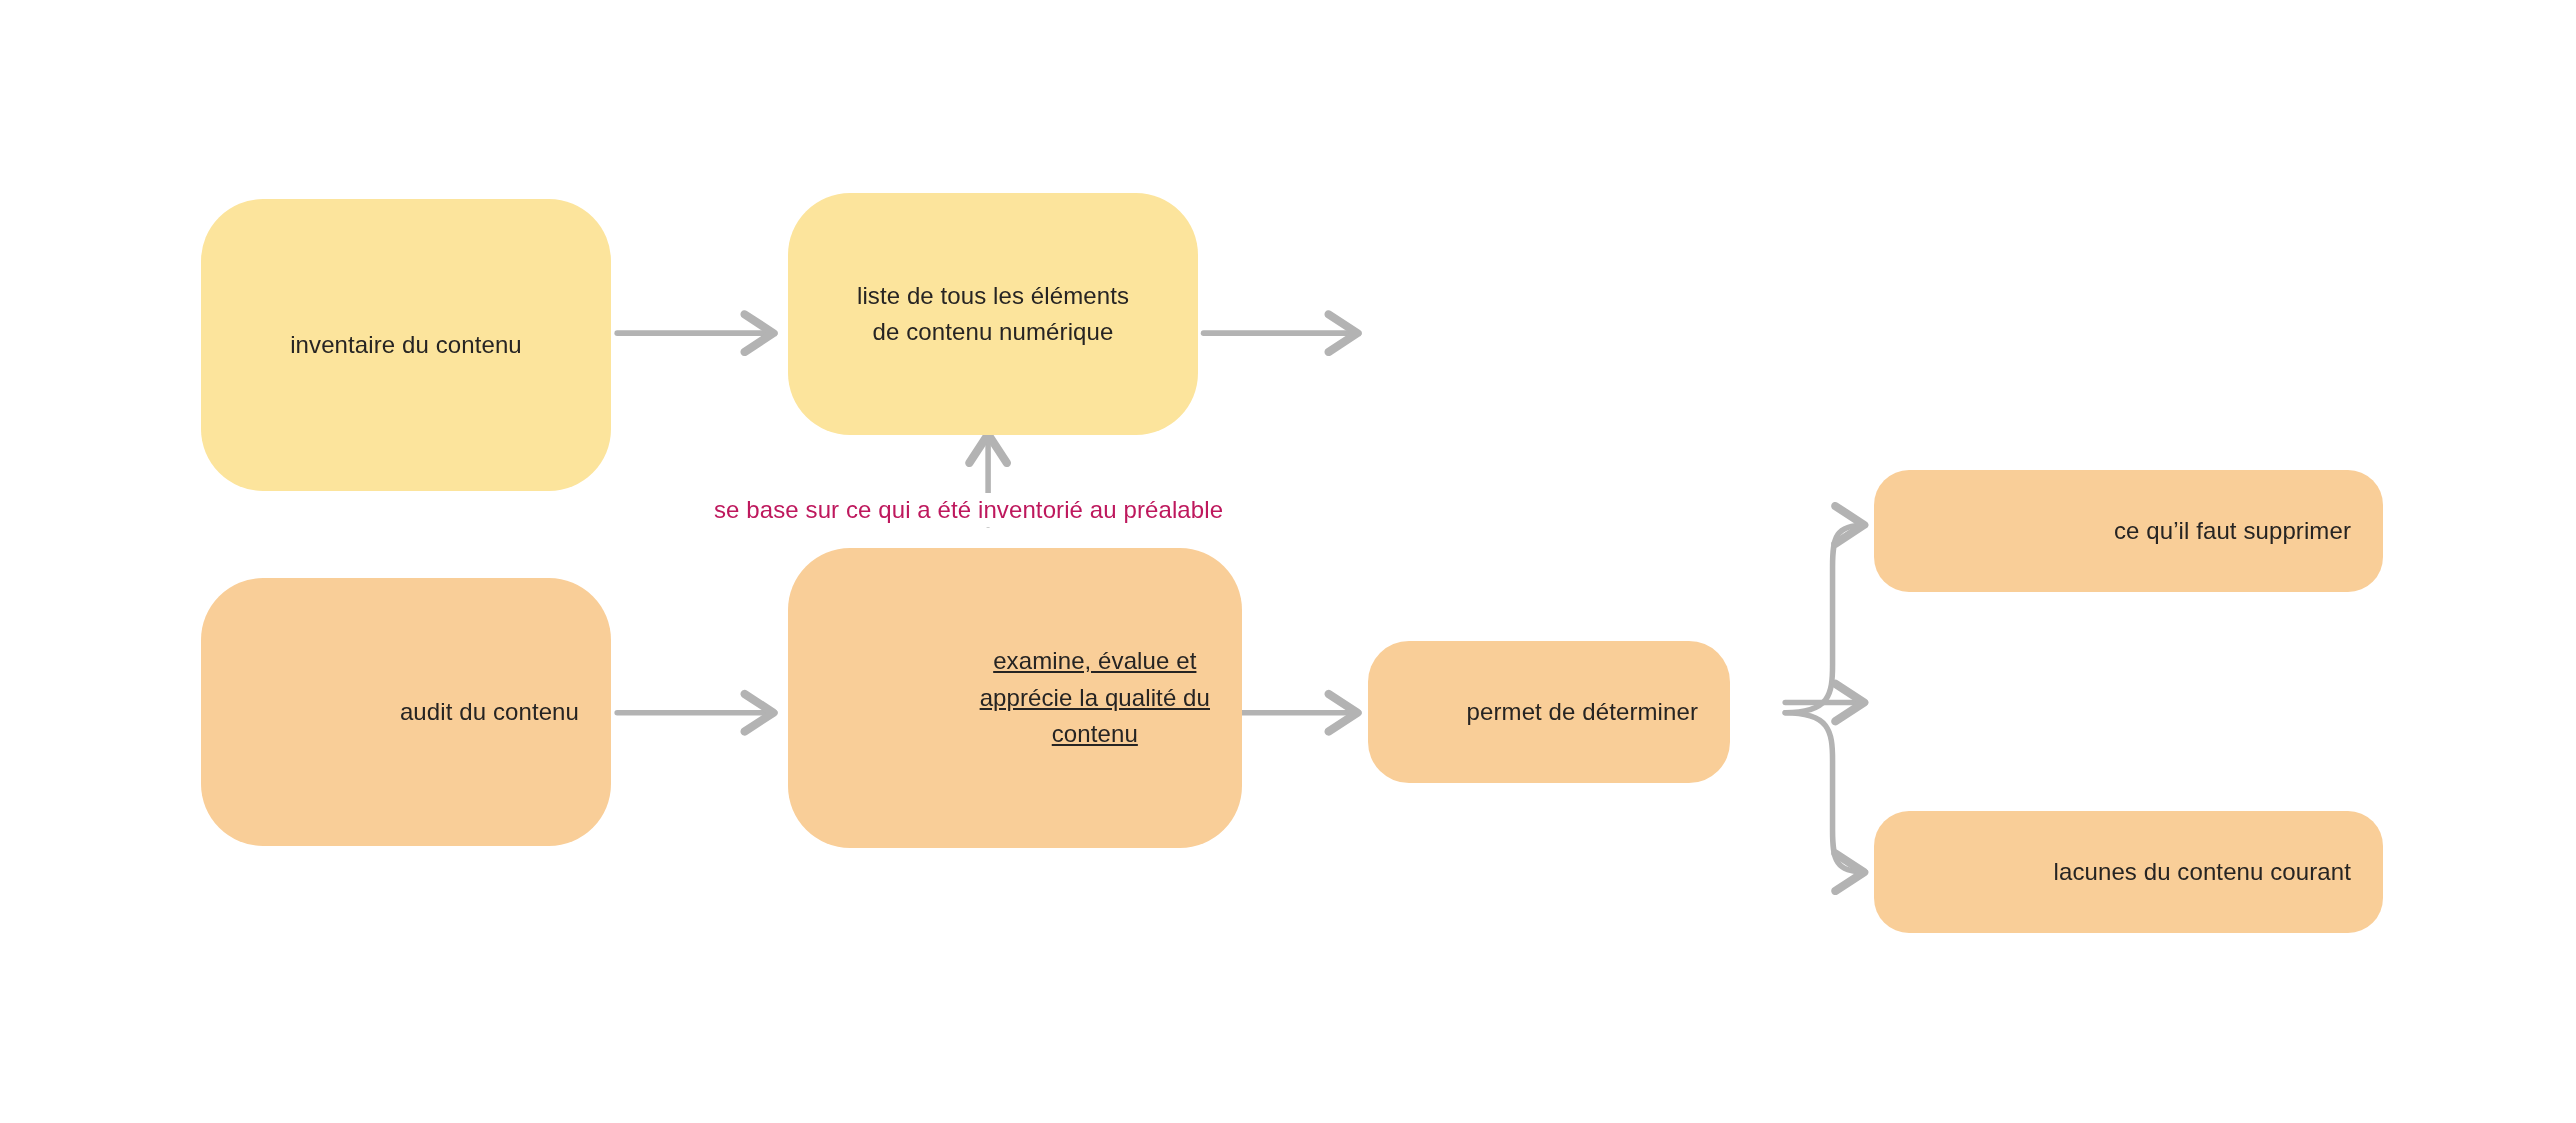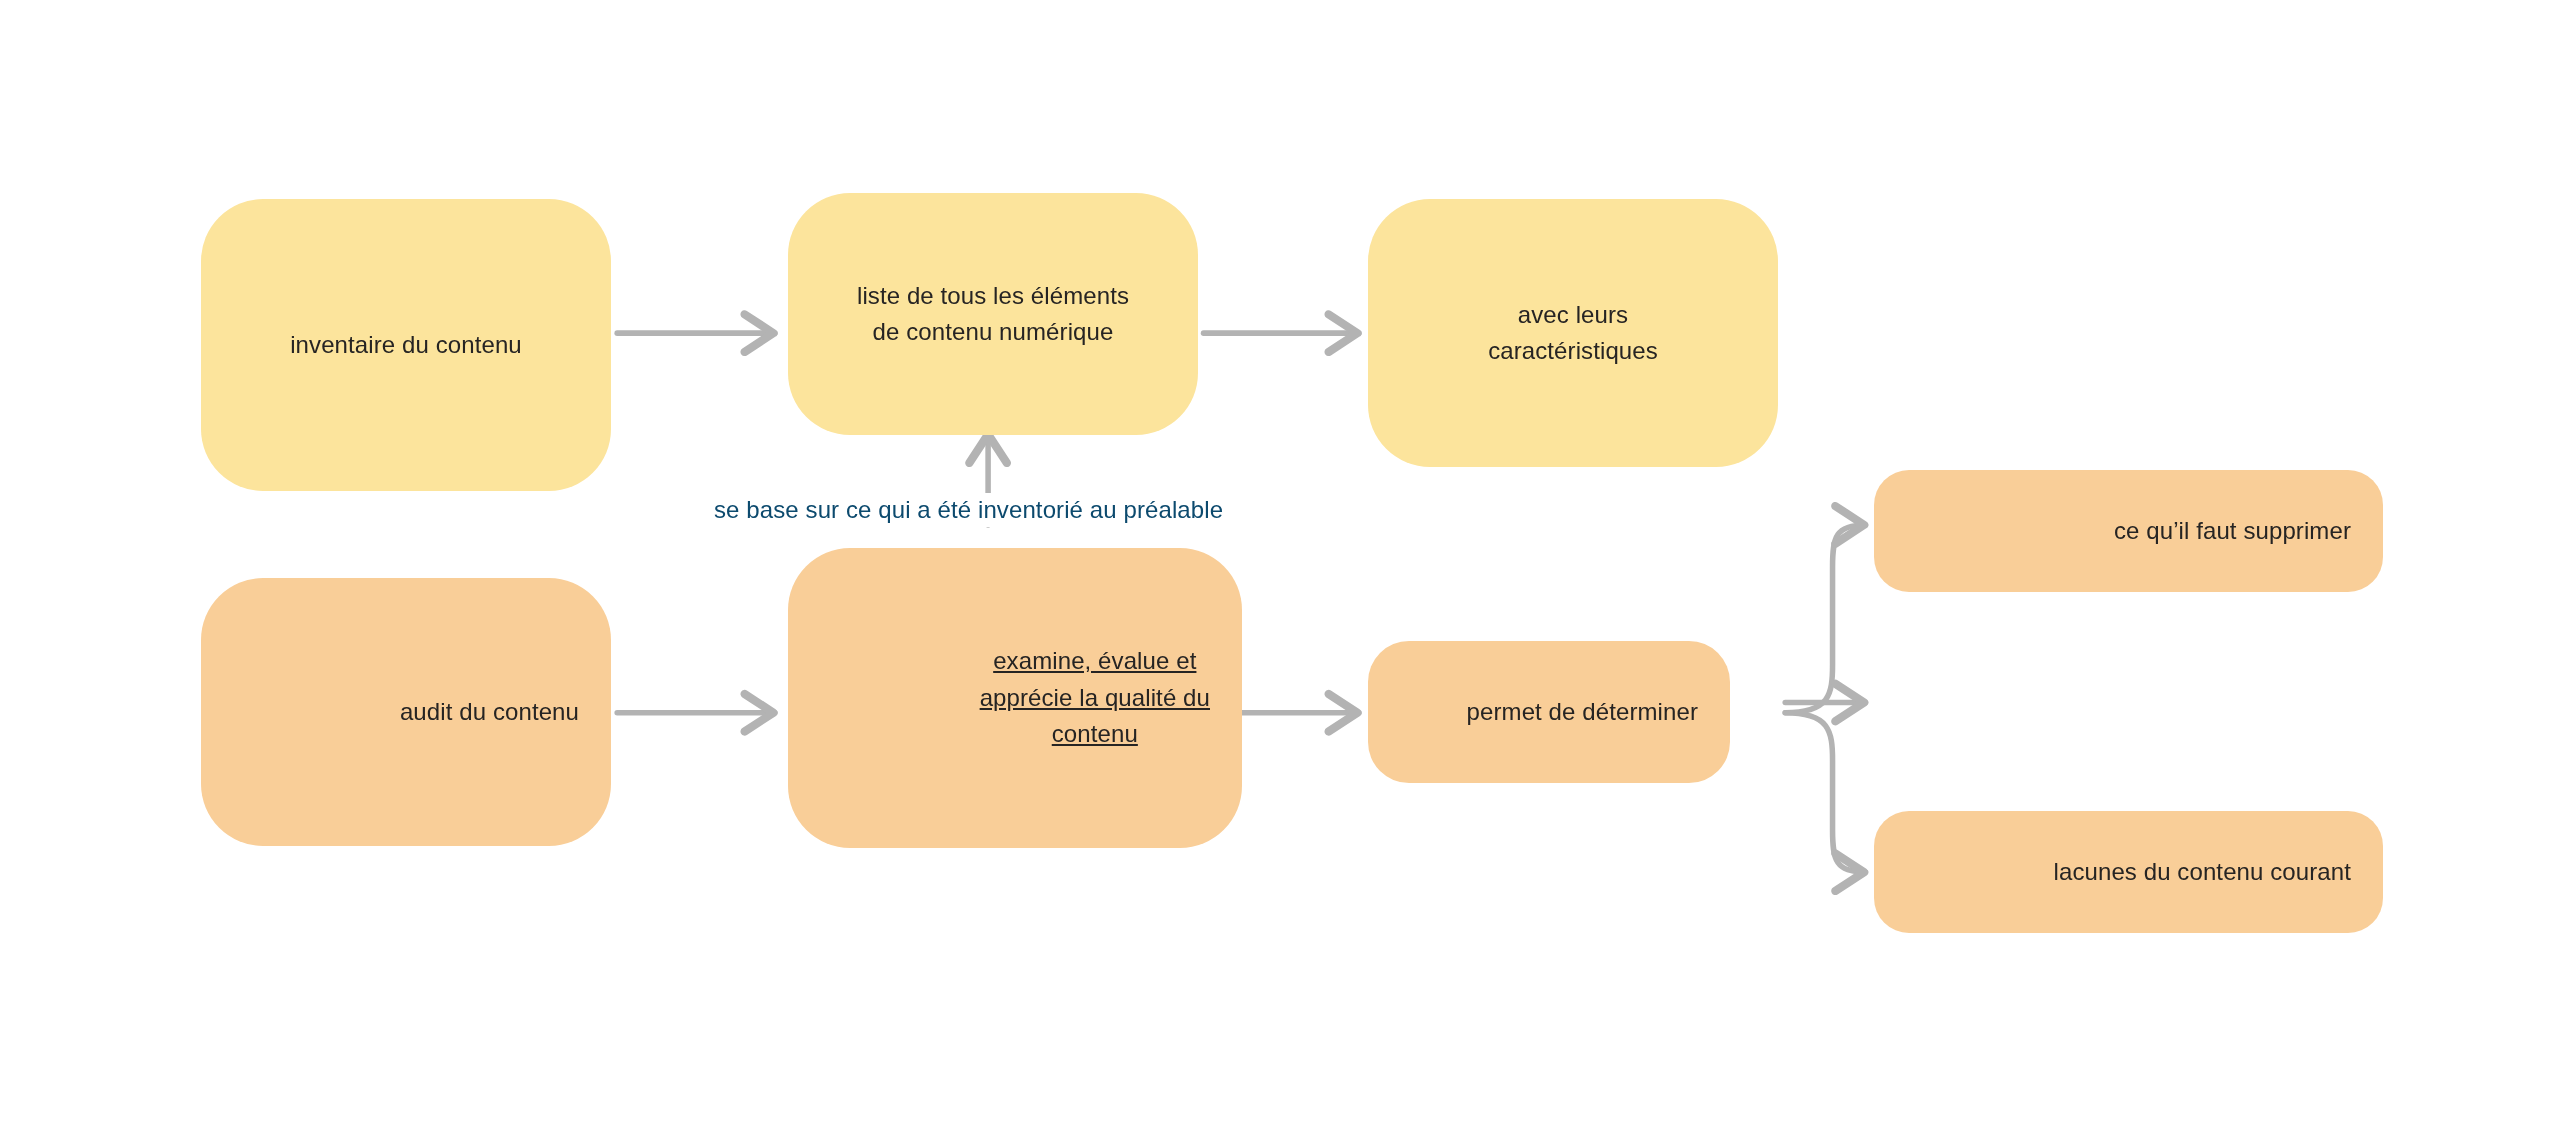--- a/index.html
+++ b/index.html
@@ -40,21 +40,21 @@
     white-space: pre-line;
   }
   .node.yellow { background: #fce49c; }
   .node.orange { background: #f9ce98; justify-content: flex-end; }
   .node.r-big  { border-radius: 62px; }
   .node.r-med  { border-radius: 41px; }
   .node.r-pill { border-radius: 35px; }
 
   .edge-label {
     position: absolute;
-    color: #0c4a6e;
+    color: #be185d;
     font-size: 24px;
     line-height: 1.4;
     letter-spacing: 0.1px;
     white-space: nowrap;
     background: #ffffff;
     padding: 0 8px;
   }
 </style>
 </head>
 <body>
@@ -96,24 +96,20 @@
 
   <div class="node yellow r-big" style="left:201px; top:199px; width:410px; height:292px;justify-content:center;">
     <span>inventaire du contenu</span>
   </div>
 
   <div class="node yellow r-big" style="left:788px; top:193px; width:410px; height:242px;">
     <span>liste de tous les éléments
 de contenu numérique</span>
   </div>
 
-  <div class="node yellow r-big" style="left:1368px; top:199px; width:410px; height:268px;">
-    <span>avec leurs
-caractéristiques</span>
-  </div>
 
   <div class="node orange r-big" style="left:201px; top:578px; width:410px; height:268px;padding-left:12px;">
     <span>audit du contenu</span>
   </div>
 
   <div class="node orange r-big" style="left:788px; top:548px; width:454px; height:300px;text-decoration:underline;">
     <span>examine, évalue et
 apprécie la qualité du
 contenu</span>
   </div>

